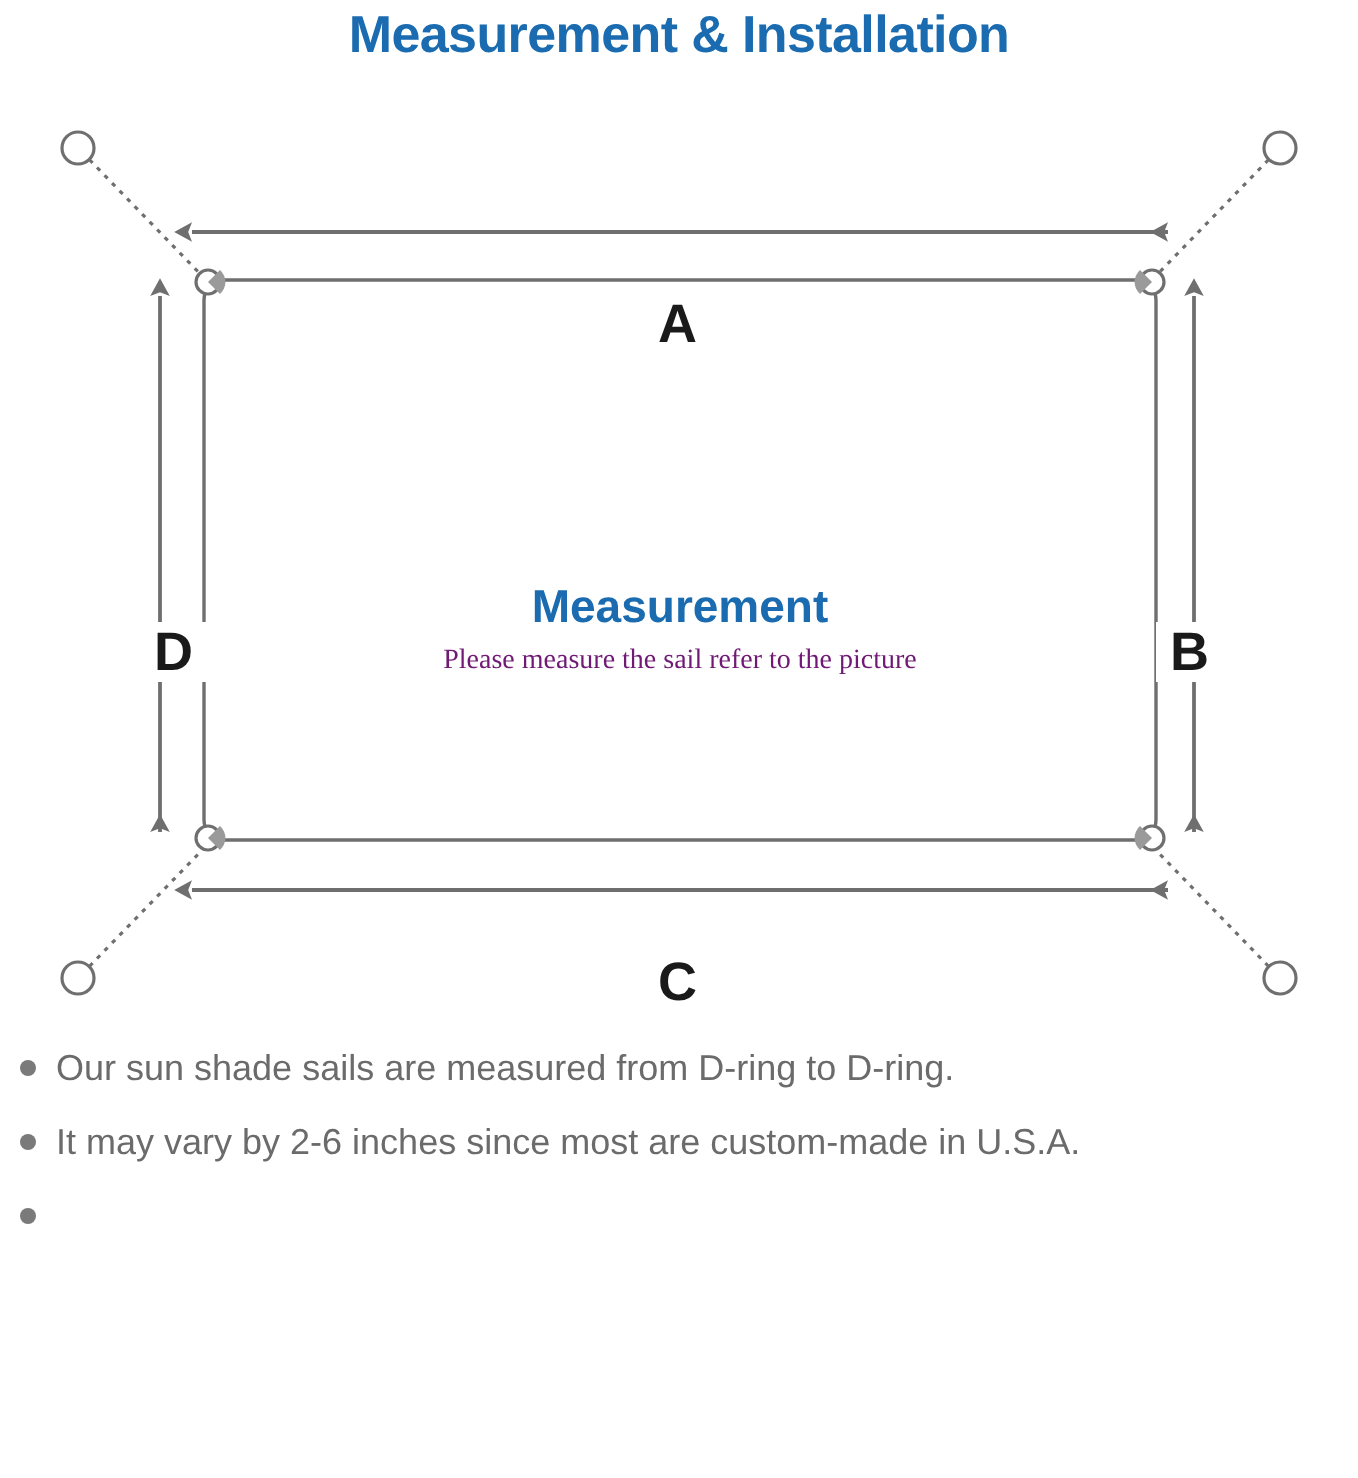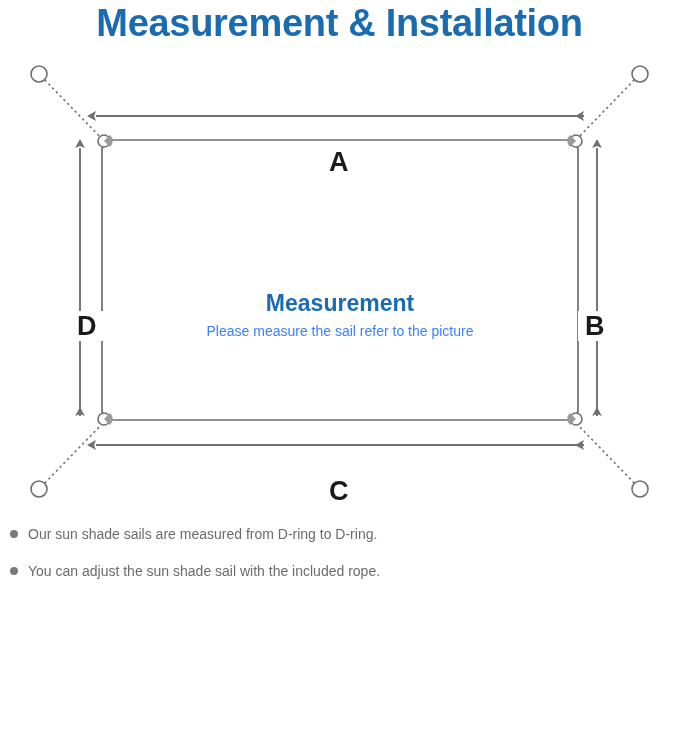--- a/index.html
+++ b/index.html
@@ -19,21 +19,21 @@
     width: 679px;
     height: 739px;
     background: #ffffff;
   }
   .title {
     position: absolute;
     left: 0;
     top: 2px;
     width: 679px;
     text-align: center;
-    font-size: 38px;
+    font-size: 26px;
     font-weight: bold;
     color: #1a6bb0;
     letter-spacing: -0.3px;
     font-family: "Liberation Sans", sans-serif;
   }
   #diagram {
     position: absolute;
     left: 0;
     top: 48px;
     width: 679px;
@@ -50,24 +50,24 @@
   .sail-title {
     font-size: 23px;
     font-weight: bold;
     color: #1a6bb0;
     line-height: 30px;
     font-family: "Liberation Sans", sans-serif;
     text-align: center;
   }
   .sail-sub {
     font-size: 14px;
-    color: #3b82f6;
+    color: #701a75;
     line-height: 22px;
     margin-top: 2px;
-    font-family: Liberation Sans, sans-serif;
+    font-family: Liberation Serif, serif;
   }
   .dim-label {
     position: absolute;
     font-size: 27px;
     font-weight: bold;
     color: #1a1a1a;
     background: #ffffff;
     padding: 0 7px;
     line-height: 30px;
     font-family: "Liberation Sans", sans-serif;
@@ -80,21 +80,21 @@
   #notes {
     position: absolute;
     left: 0;
     top: 524px;
     width: 679px;
   }
   .note {
     position: relative;
     padding-left: 28px;
     margin-bottom: 17px;
-    font-size: 14px;
+    font-size: 18px;
     line-height: 20px;
     color: #6b6b6b;
     font-family: "Liberation Sans", sans-serif;
   }
   .note .bullet {
     position: absolute;
     left: 10px;
     top: 6px;
     width: 8px;
     height: 8px;
@@ -172,17 +172,20 @@
     <div class="dim-label" id="label-d">D</div>
   </div>
 
   <div id="notes">
     <div class="note">
       <span class="bullet"></span>
       <span>Our sun shade sails are measured from D-ring to D-ring.</span>
     </div>
     <div class="note">
       <span class="bullet"></span>
-      <span>You can adjust the sun shade sail with the included rope.</span>
+      <span>It may vary by 2-6 inches since most are custom-made in U.S.A.</span>
+    </div>
+    <div class="note">
+      <span class="bullet"></span>
     </div>
   </div>
 
 </div>
 
 </body></html>

